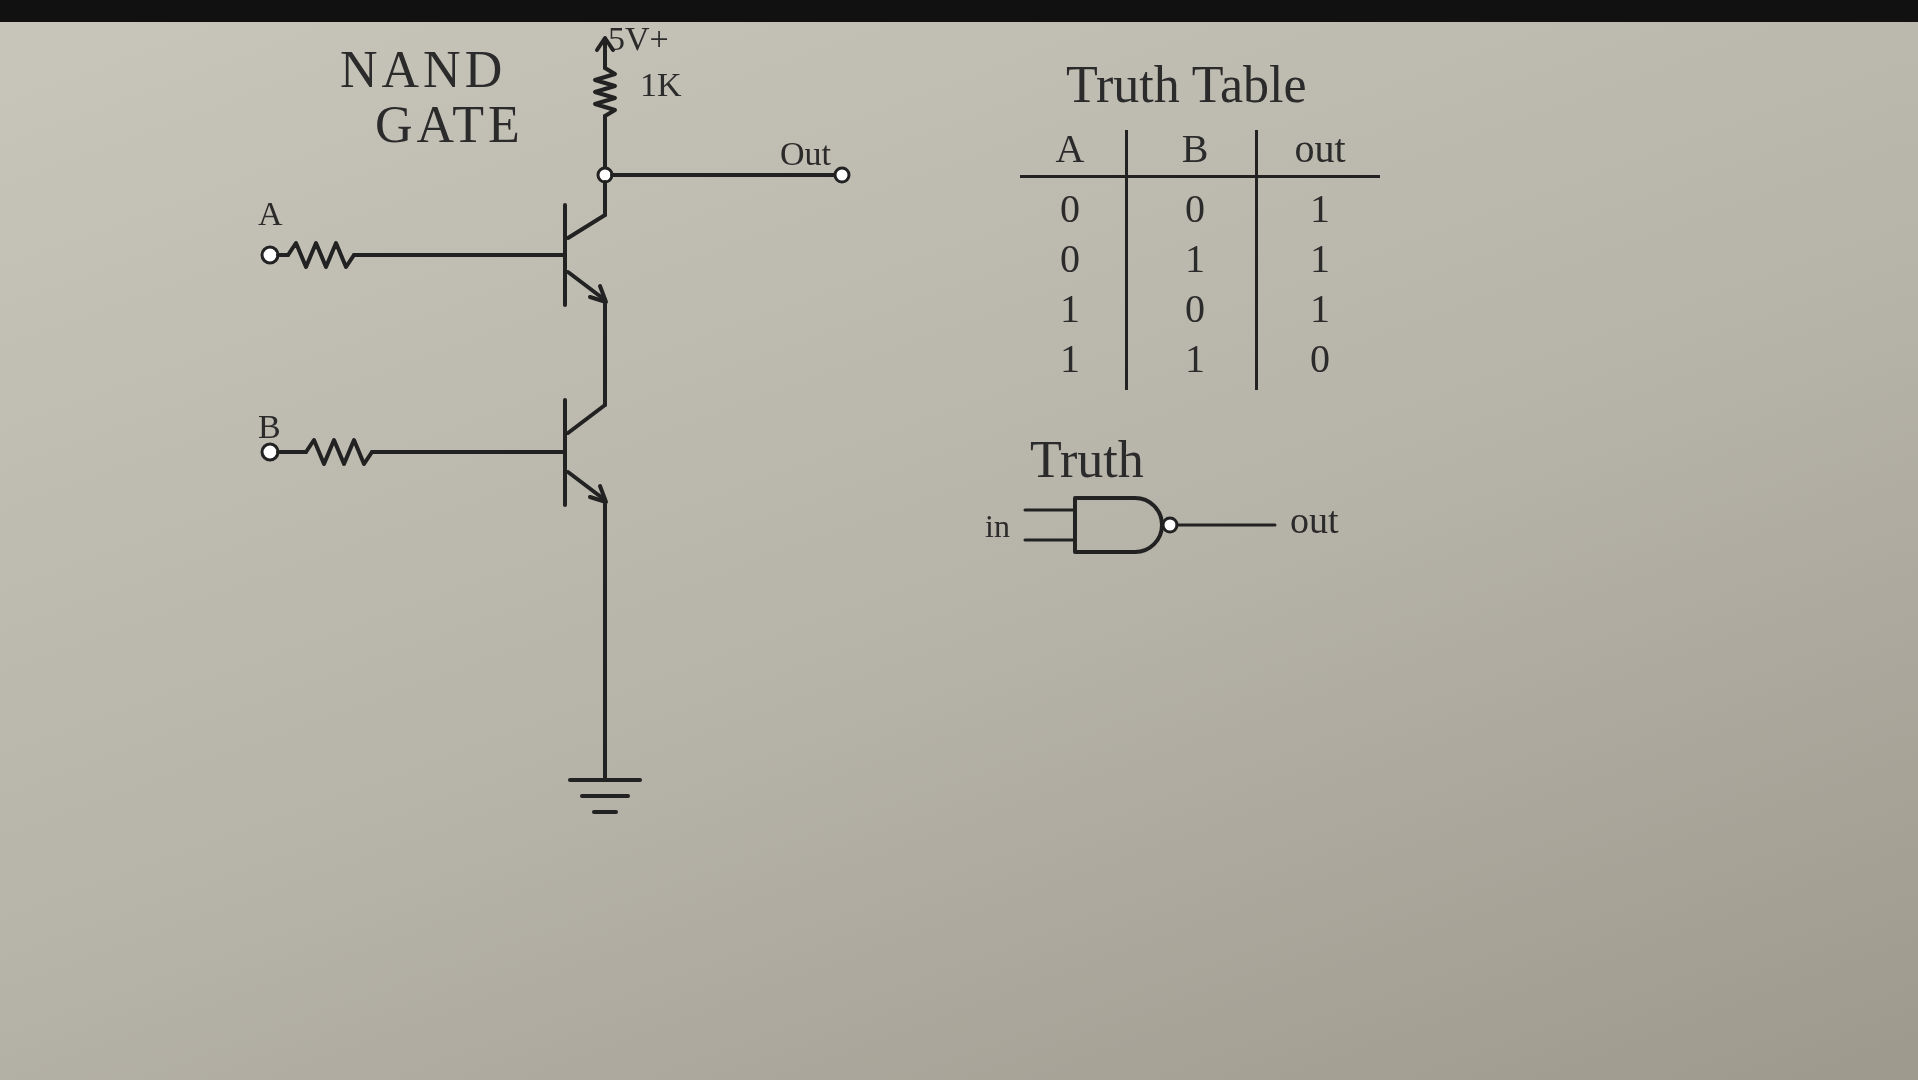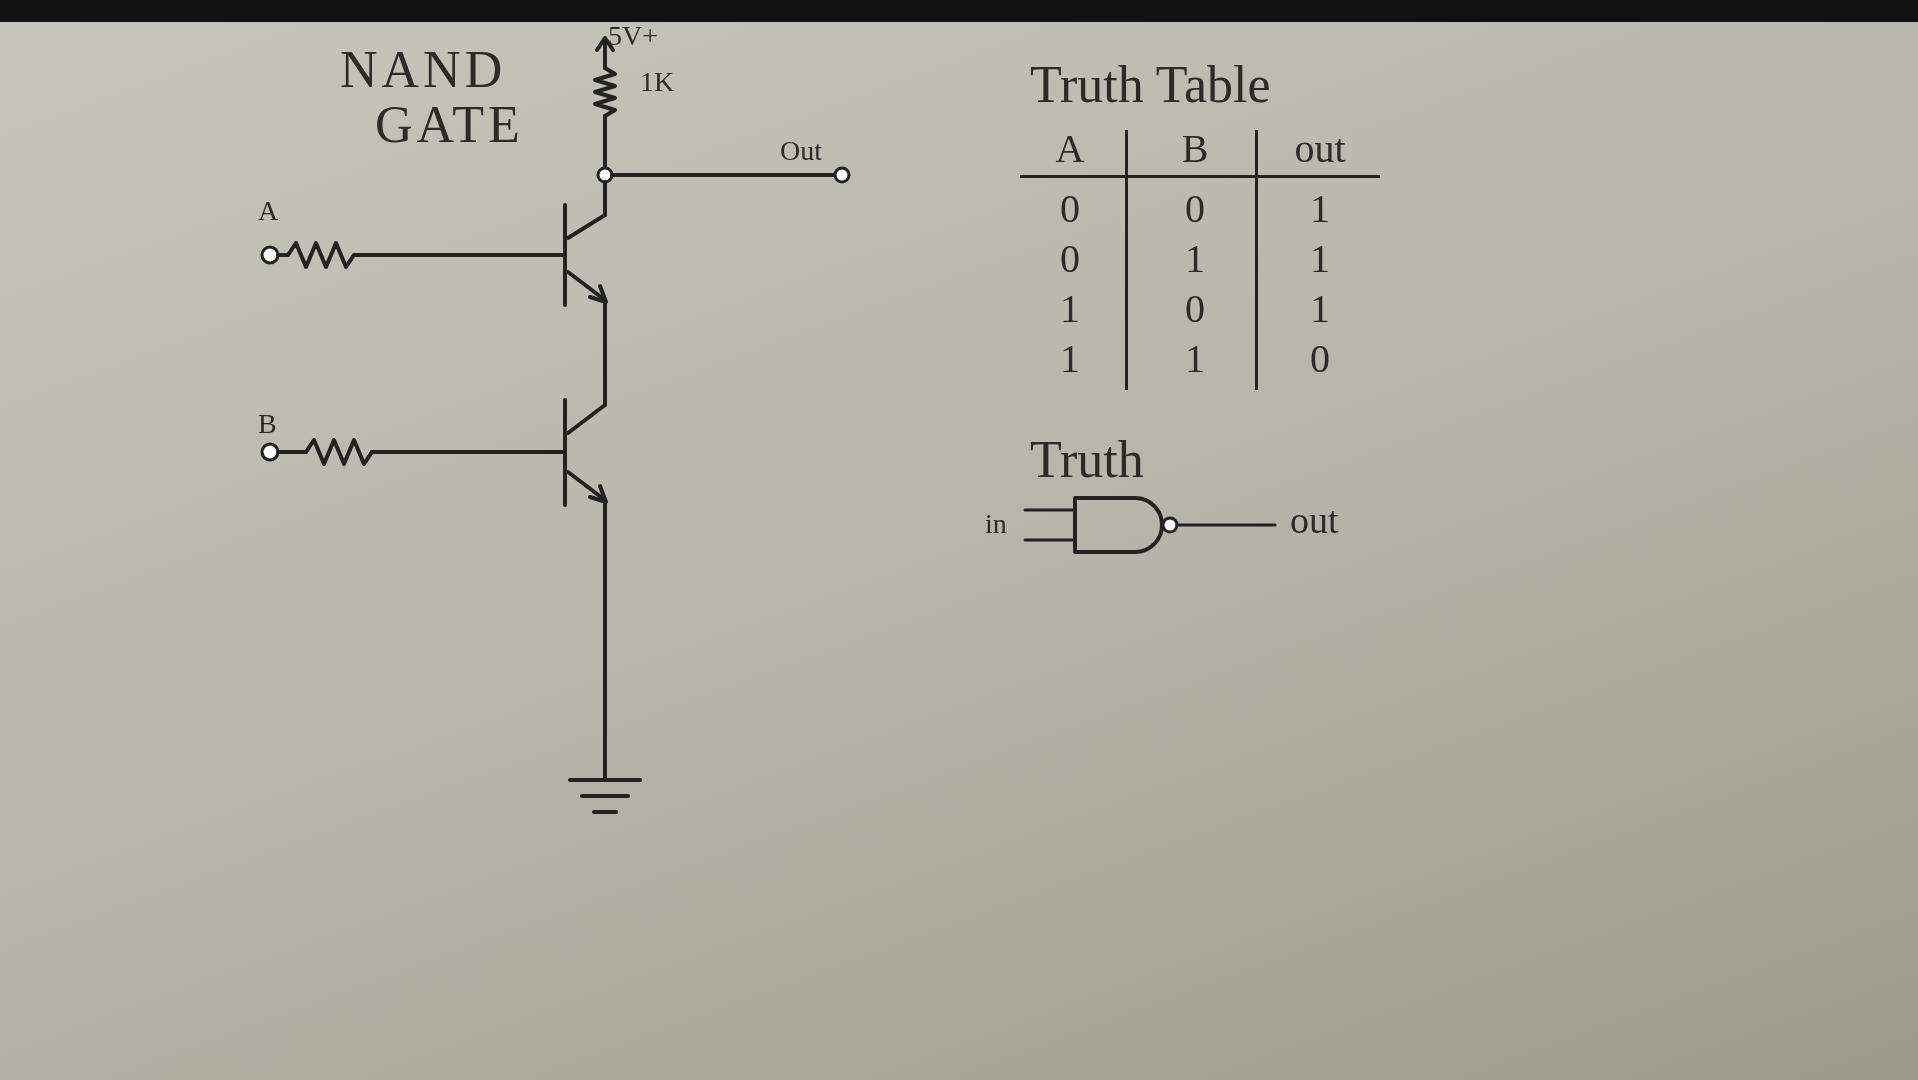--- a/index.html
+++ b/index.html
@@ -6,21 +6,21 @@
   body{
     background:#b9b7ac;
     background:linear-gradient(160deg,#c8c6bb 0%,#b6b3a8 55%,#9d998d 100%);
     font-family:"Comic Sans MS","Segoe Script","Bradley Hand",cursive;
     color:#2b2b2b;
   }
   
   .topbar{position:absolute;top:0;left:0;right:0;height:22px;background:#111}
   .label{position:absolute;font-size:38px;white-space:pre}
   .big{font-size:52px}
-  .mid{font-size:28px}
+  .mid{font-size:34px}
   svg{position:absolute}
   svg .stroke{stroke:#222;stroke-width:4;fill:none;stroke-linecap:round;stroke-linejoin:round}
   svg .thin{stroke:#222;stroke-width:3;fill:none;stroke-linecap:round}
   svg .dot{fill:#fff;stroke:#222;stroke-width:3}
   
   .ttv{position:absolute;width:3px;background:#222}
   .tth{position:absolute;height:3px;background:#222}
   .ttcell{position:absolute;font-size:40px;text-align:center;width:80px}
 </style>
 </head>
@@ -79,21 +79,21 @@
   <path class="stroke" d="M222 432 L415 432"></path>
 
   <path class="stroke" d="M420 760 L490 760"></path>
   <path class="stroke" d="M432 776 L478 776"></path>
   <path class="stroke" d="M444 792 L466 792"></path>
 </svg>
 
 <div class="label mid" style="left:258px;top:195px">A</div>
 <div class="label mid" style="left:258px;top:408px">B</div>
 
-<div class="label big" style="left:1030px;top:55px">Truth Table</div>
+<div class="label big" style="left:1066px;top:55px">Truth Table</div>
 
 <div class="ttcell" style="left:1030px;top:125px">A</div>
 <div class="ttcell" style="left:1155px;top:125px">B</div>
 <div class="ttcell" style="left:1280px;top:125px">out</div>
 
 <div class="ttv" style="left:1125px;top:130px;height:260px"></div>
 <div class="ttv" style="left:1255px;top:130px;height:260px"></div>
 <div class="tth" style="left:1020px;top:175px;width:360px"></div>
 
 <div class="ttcell" style="left:1030px;top:185px">0</div>
@@ -107,21 +107,21 @@
 <div class="ttcell" style="left:1030px;top:285px">1</div>
 <div class="ttcell" style="left:1155px;top:285px">0</div>
 <div class="ttcell" style="left:1280px;top:285px">1</div>
 
 <div class="ttcell" style="left:1030px;top:335px">1</div>
 <div class="ttcell" style="left:1155px;top:335px">1</div>
 <div class="ttcell" style="left:1280px;top:335px">0</div>
 
 <div class="label big" style="left:1030px;top:430px">Truth</div>
 
-<div class="label" style="left:985px;top:508px;font-size:28px">in</div>
+<div class="label" style="left:985px;top:508px;font-size:32px">in</div>
 <div class="label" style="left:1290px;top:498px;font-size:38px">out</div>
 
 <svg style="left:1020px;top:480px" width="270" height="90" viewBox="0 0 270 90">
 
   <path class="thin" d="M5 30 L55 30"></path>
   <path class="thin" d="M5 60 L55 60"></path>
 
   <path class="stroke" d="M55 18 L55 72 L115 72 A27 27 0 0 0 115 18 Z"></path>
 
   <circle class="dot" cx="150" cy="45" r="7"></circle>

